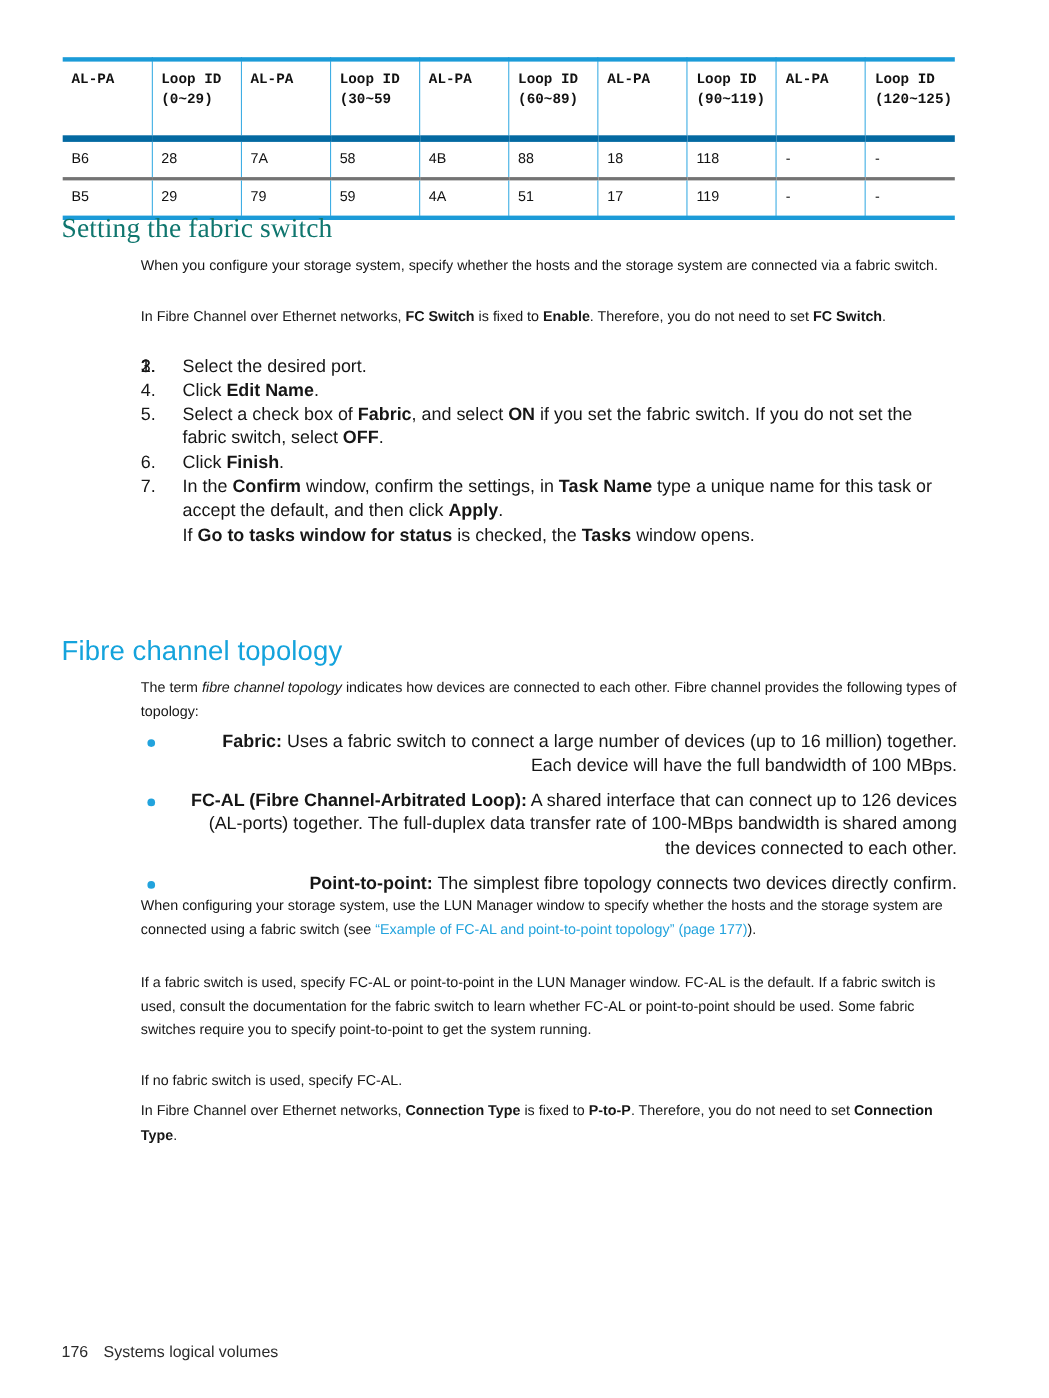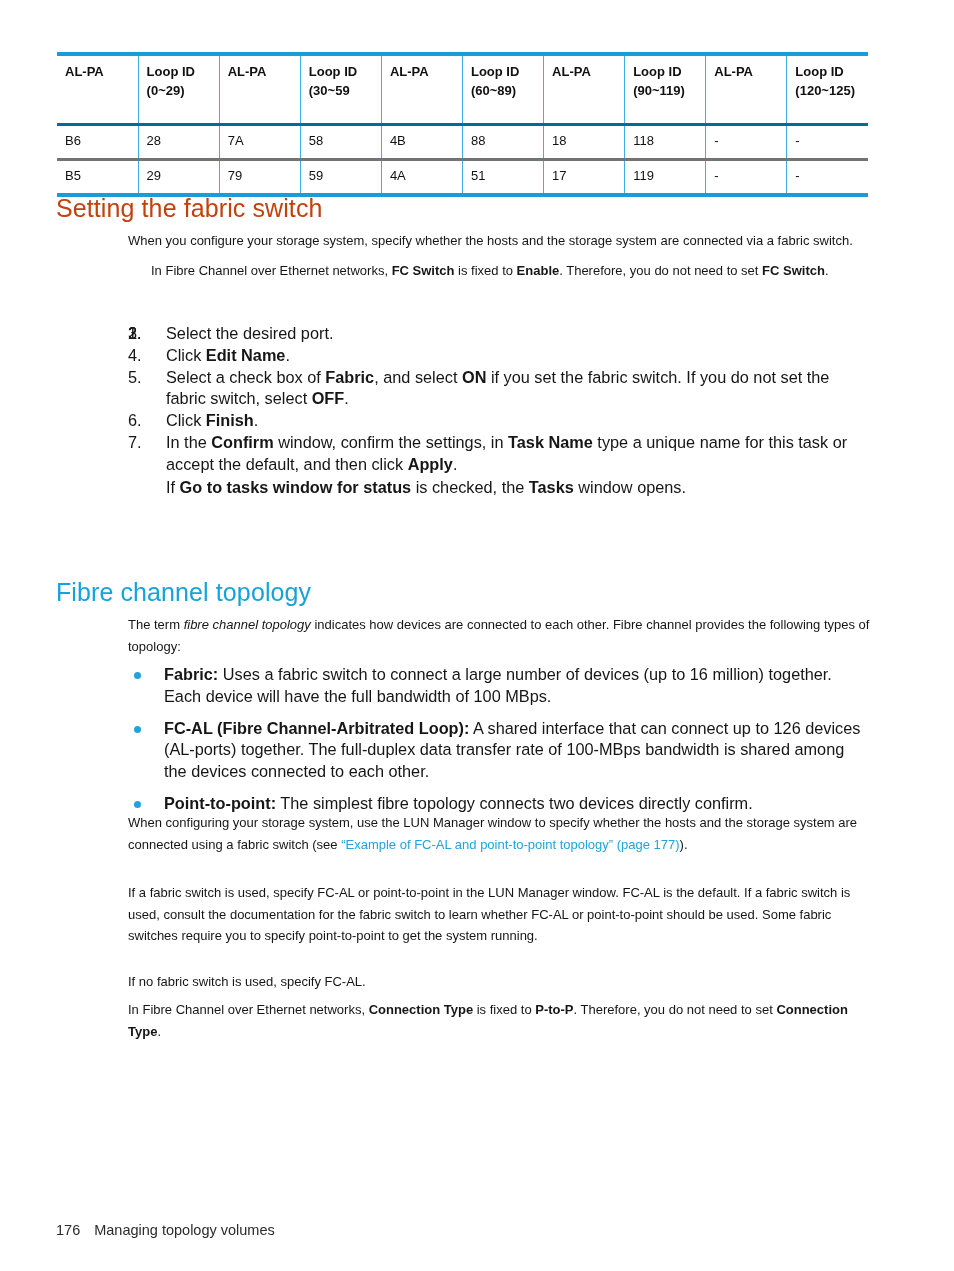--- a/index.html
+++ b/index.html
@@ -45,21 +45,22 @@
     padding: 7px 8px 8px 8px;
     text-align: left;
     vertical-align: top;
     font-size: 13px;
     line-height: 1.45;
     color: #111111;
   }
   table.alpa-table th {
     font-weight: bold;
     height: 52px;
-    border-bottom: 3px solid #0369a1;
+    border-bottom: 6px solid #0369a1;
+    font-family: Liberation Mono, monospace;
   }
   table.alpa-table td {
     font-weight: normal;
     height: 14px;
     padding-top: 6px;
     padding-bottom: 7px;
   }
   table.alpa-table tr.data-row:last-child td {
     border-bottom: none;
   }
@@ -134,20 +135,21 @@
   ul.bullet-list {
     position: absolute;
     left: 128px;
     width: 742px;
     margin: 0;
     padding: 0;
     list-style: none;
     font-size: 16.3px;
     line-height: 21.8px;
     color: #161616;
+    text-align: right;
   }
   ul.bullet-list > li {
     position: relative;
     padding-left: 36px;
     margin-bottom: 10px;
   }
   ul.bullet-list > li:last-child { margin-bottom: 0; }
   ul.bullet-list > li > .dot {
     position: absolute;
     left: 6px;
@@ -212,27 +214,27 @@
             <td>51</td>
             <td>17</td>
             <td>119</td>
             <td>-</td>
             <td>-</td>
           </tr>
         </tbody>
     </table>
   </div>
 
-  <h2 class="section-heading" id="heading-fabric" style="color: #c2410c;">Setting the fabric switch</h2>
+  <h2 class="section-heading" id="heading-fabric" style="color: #0f766e; font-family: Liberation Serif, serif;">Setting the fabric switch</h2>
 
   <div class="body-block" style="top:230px;">
     <p>When you configure your storage system, specify whether the hosts and the storage system are connected via a fabric switch.</p>
   </div>
 
-  <div class="body-block" style="top:260px;margin-left:23px;">
+  <div class="body-block" style="top:277px;">
     <p><span>In Fibre Channel over Ethernet networks, </span><span class="b">FC Switch</span><span> is fixed to </span><span class="b">Enable</span><span>. Therefore, you do not need to set </span><span class="b">FC Switch</span><span>.</span></p>
   </div>
 
   <ol class="num-list" style="top:323px;" id="steps-list">
       <li><span class="marker">1.</span></li>
       <li><span class="marker">2.</span></li>
       <li><span class="marker">3.</span><span><span>Select the desired port.</span></span></li>
       <li><span class="marker">4.</span><span><span>Click </span><span class="b">Edit Name</span><span>.</span></span></li>
       <li><span class="marker">5.</span><span><span>Select a check box of </span><span class="b">Fabric</span><span>, and select </span><span class="b">ON</span><span> if you set the fabric switch. If you do not set the fabric switch, select </span><span class="b">OFF</span><span>.</span></span></li>
       <li><span class="marker">6.</span><span><span>Click </span><span class="b">Finish</span><span>.</span></span></li>
@@ -261,16 +263,16 @@
 
   <div class="body-block" style="top:971px;">
     <p>If no fabric switch is used, specify FC-AL.</p>
   </div>
 
   <div class="body-block" style="top:999px;">
     <p><span>In Fibre Channel over Ethernet networks, </span><span class="b">Connection Type</span><span> is fixed to </span><span class="b">P-to-P</span><span>. Therefore, you do not need to set </span><span class="b">Connection Type</span><span>.</span></p>
   </div>
 
   <div class="footer">
-    <span class="pg-num">176</span><span>Managing topology volumes</span>
+    <span class="pg-num">176</span><span>Systems logical volumes</span>
   </div>
 
 </div>
 
 </body></html>

